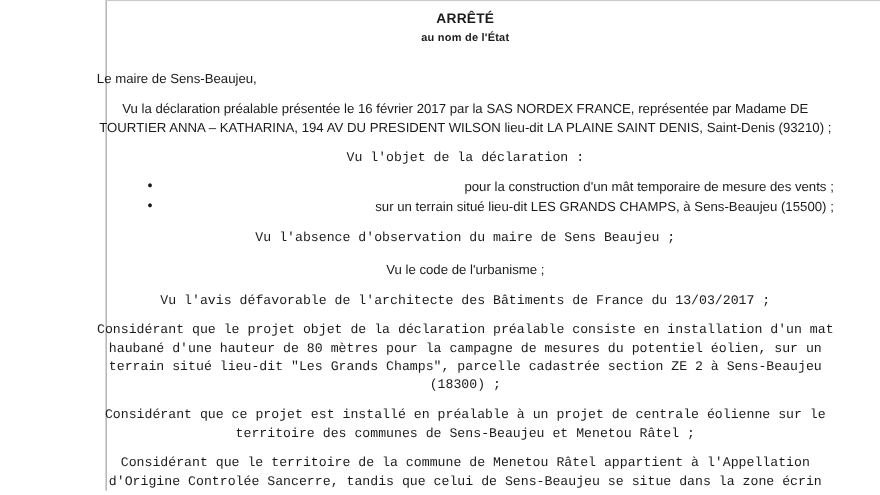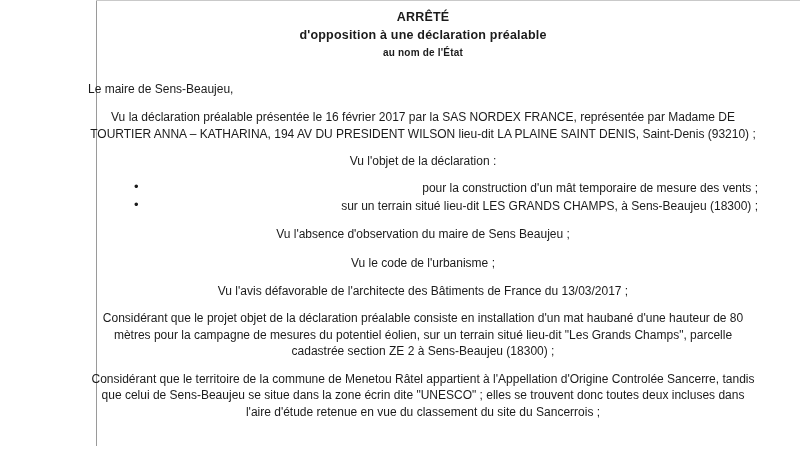--- a/index.html
+++ b/index.html
@@ -61,20 +61,21 @@
     font-size: 12px;
   }
   p.para {
     margin: 13px 0 0 0;
     font-size: 12px;
     line-height: 16.5px;
     text-align: center;
   }
   p.para.tight {
     margin-top: 11px;
+    font-family: Liberation Mono, monospace;
   }
   ul.bullets {
     margin: 9px 0 0 0;
     padding: 0 0 0 46px;
     list-style: none;
     text-align: right;
   }
   ul.bullets li {
     font-size: 12px;
     line-height: 18px;
@@ -102,36 +103,36 @@
 <body>
 
 <div class="page">
   <div class="scan-edge-left"></div>
   <div class="scan-edge-top"></div>
 
   <div class="content">
 
     <div class="title-block">
       <div class="l1">ARRÊTÉ</div>
-      <div class="l2">d'opposition à une déclaration préalable</div>
       <div class="l3">au nom de l'État</div>
     </div>
 
     <div class="heading-maire">Le maire de Sens-Beaujeu,</div>
 
     <p class="para justify">Vu la déclaration préalable présentée le 16 février 2017 par la SAS NORDEX FRANCE, représentée par Madame DE TOURTIER ANNA – KATHARINA, 194 AV DU PRESIDENT WILSON lieu-dit LA PLAINE SAINT DENIS, Saint-Denis (93210) ;</p>
     <p class="para tight">Vu l'objet de la déclaration :</p>
 
     <ul class="bullets">
       <li>pour la construction d'un mât temporaire de mesure des vents ;</li>
-      <li>sur un terrain situé lieu-dit LES GRANDS CHAMPS, à Sens-Beaujeu (18300) ;</li>
+      <li>sur un terrain situé lieu-dit LES GRANDS CHAMPS, à Sens-Beaujeu (15500) ;</li>
     </ul>
 
     <p class="para tight">Vu l'absence d'observation du maire de Sens Beaujeu ;</p>
     <p class="para">Vu le code de l'urbanisme ;</p>
     <p class="para tight">Vu l'avis défavorable de l'architecte des Bâtiments de France du 13/03/2017 ;</p>
     <p class="para tight justify">Considérant que le projet objet de la déclaration préalable consiste en installation d'un mat haubané d'une hauteur de 80 mètres pour la campagne de mesures du potentiel éolien, sur un terrain situé lieu-dit "Les Grands Champs", parcelle cadastrée section ZE 2 à Sens-Beaujeu (18300) ;</p>
+    <p class="para tight justify">Considérant que ce projet est installé en préalable à un projet de centrale éolienne sur le territoire des communes de Sens-Beaujeu et Menetou Râtel ;</p>
     <p class="para tight justify">Considérant que le territoire de la commune de Menetou Râtel appartient à l'Appellation d'Origine Controlée Sancerre, tandis que celui de Sens-Beaujeu se situe dans la zone écrin dite "UNESCO" ; elles se trouvent donc toutes deux incluses dans l'aire d'étude retenue en vue du classement du site du Sancerrois ;</p>
 
   </div>
 
   <div class="clip-bottom"></div>
 </div>
 
 </body></html>

